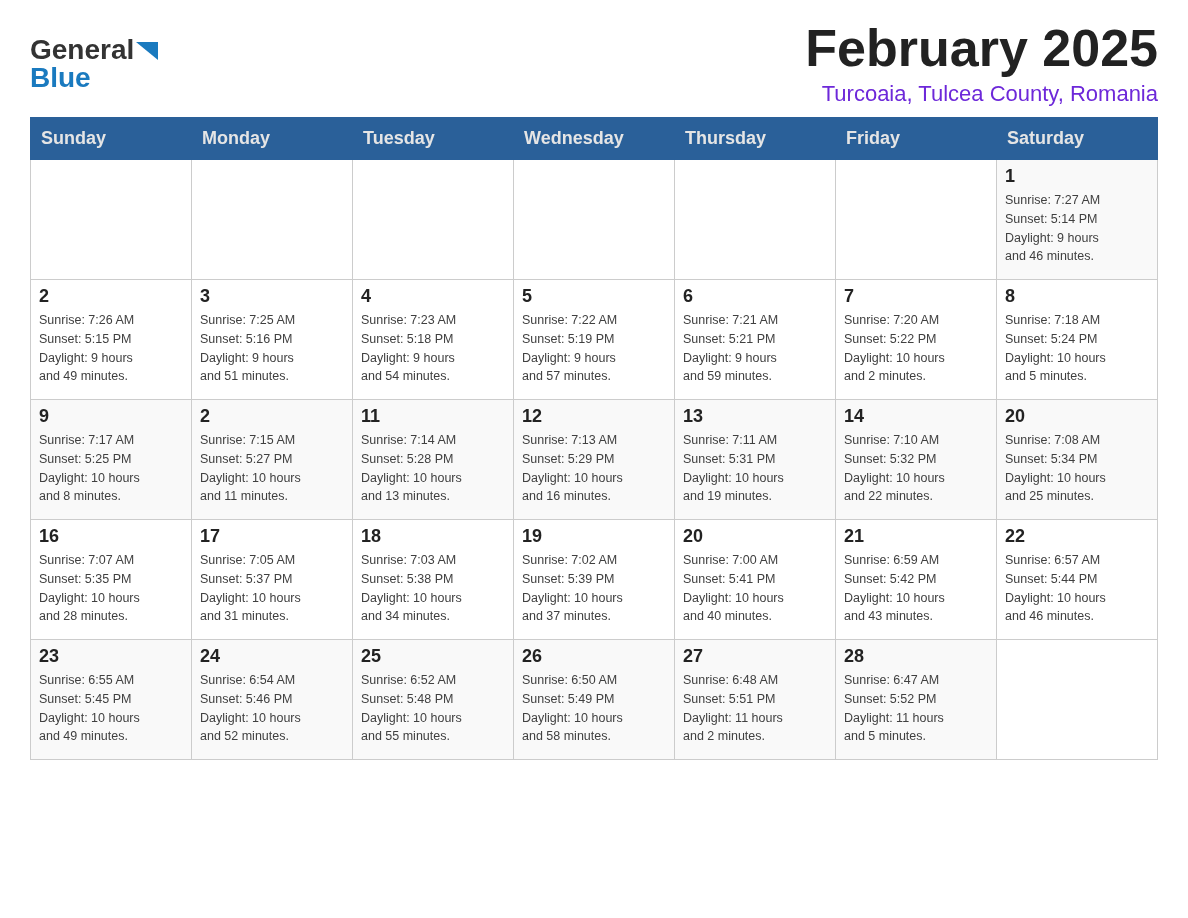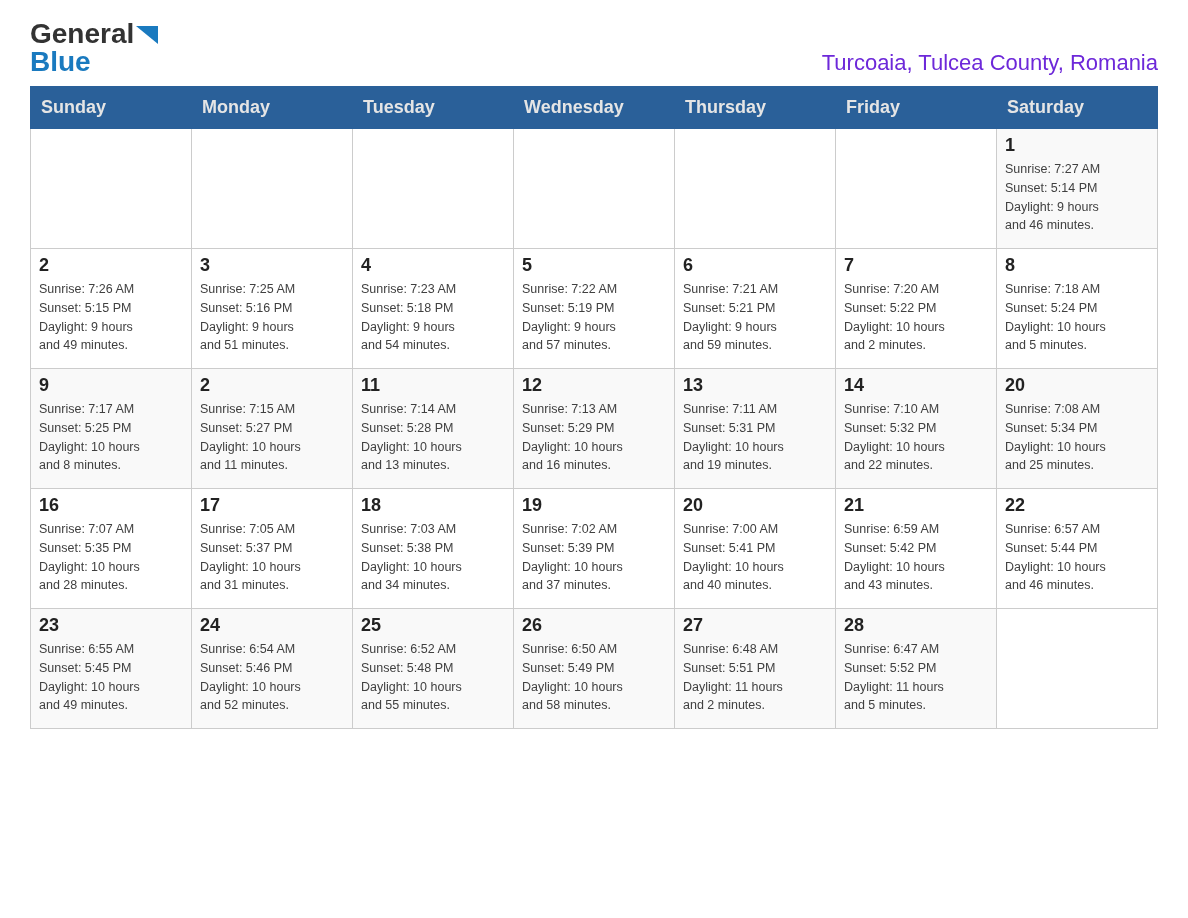--- a/index.html
+++ b/index.html
@@ -6,21 +6,21 @@
     body {
       font-family: Arial, sans-serif;
       background: #fff;
       width: 1188px;
       min-height: 918px;
       padding: 20px 30px;
     }
     .header {
       display: flex;
       justify-content: space-between;
-      align-items: flex-end;
+      align-items: center;
       margin-bottom: 10px;
     }
     .logo {
       display: flex;
       flex-direction: column;
       align-items: flex-start;
     }
     .logo-text-general {
       font-size: 28px;
       font-weight: bold;
@@ -103,20 +103,21 @@
   <div class="logo">
     <div class="logo-top-row">
       <span class="logo-text-general">General</span>
       <svg width="22" height="18" viewBox="0 0 22 18" style="margin-left:2px;margin-top:2px;">
         <polygon points="0,0 22,0 22,18" fill="#1a7abf"></polygon>
       </svg>
     </div>
     <span class="logo-text-blue">Blue</span>
   </div>
   <div class="title-section">
+    <div class="month-title">February 2025</div>
     <div class="location-title">Turcoaia, Tulcea County, Romania</div>
   </div>
 </div>
 
 <table class="calendar-table">
   <thead>
     <tr>
     <th>Sunday</th>
         <th>Monday</th>
         <th>Tuesday</th>

